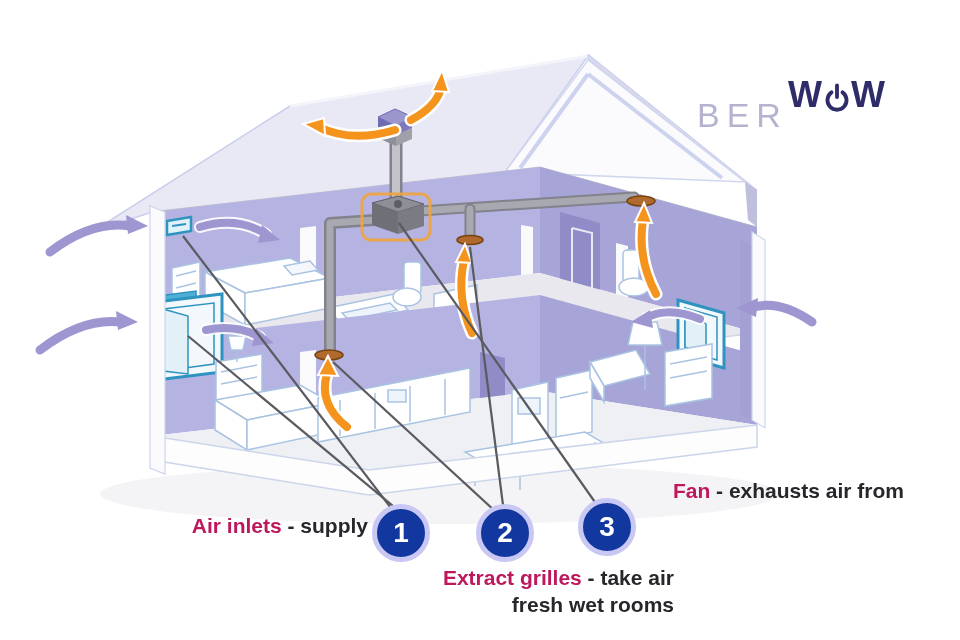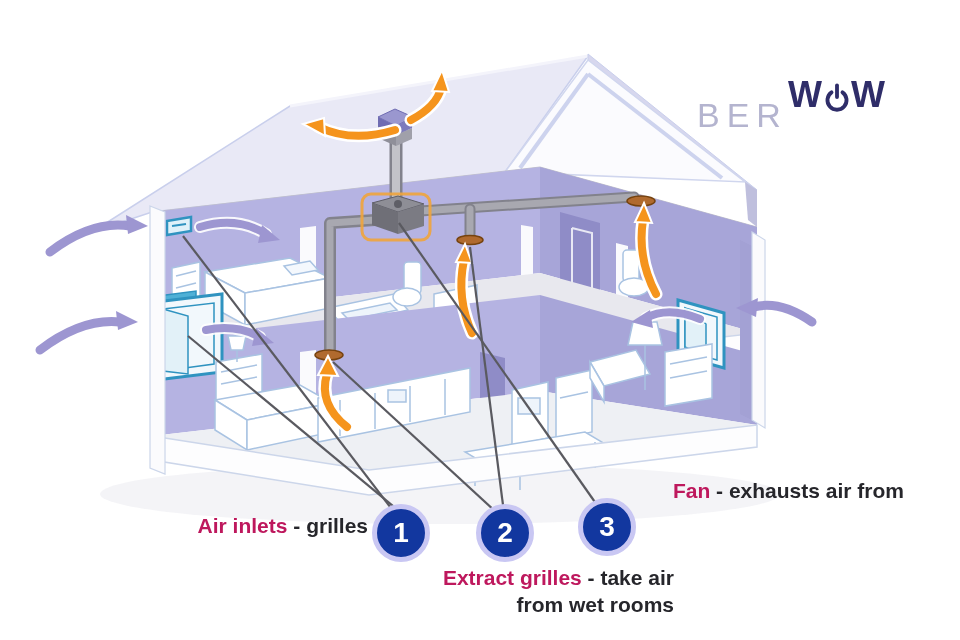--- a/index.html
+++ b/index.html
@@ -278,25 +278,25 @@
     <span>1</span>
   </div>
   <div class="callout c2">
     <span>2</span>
   </div>
   <div class="callout c3">
     <span>3</span>
   </div>
 
   <div class="lbl lbl-air">
-    <div><span class="kw">Air inlets</span><span> - grilles</span></div>
+    <div><span class="kw">Air inlets</span><span> - supply</span></div>
   </div>
 
   <div class="lbl lbl-extract">
     <div><span class="kw">Extract grilles</span><span> - take air</span></div>
-    <div>from wet rooms</div>
+    <div>fresh wet rooms</div>
   </div>
 
   <div class="lbl lbl-fan">
     <div><span class="kw">Fan</span><span> - exhausts air from</span></div>
   </div>
 
 </div>
 
 </body></html>

